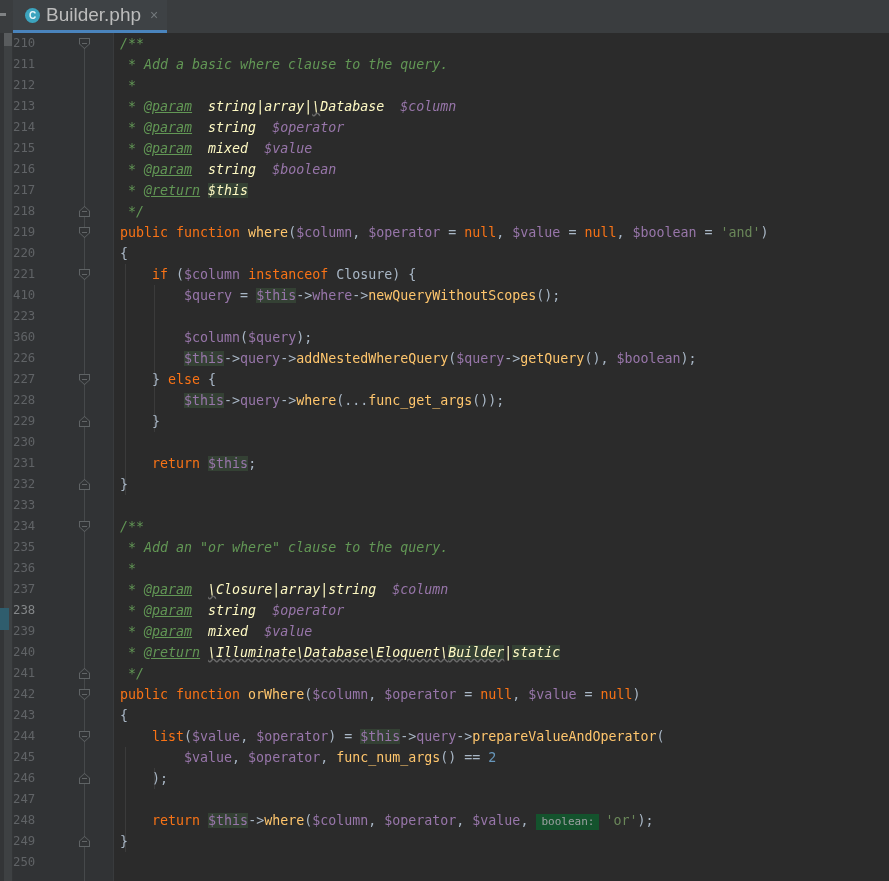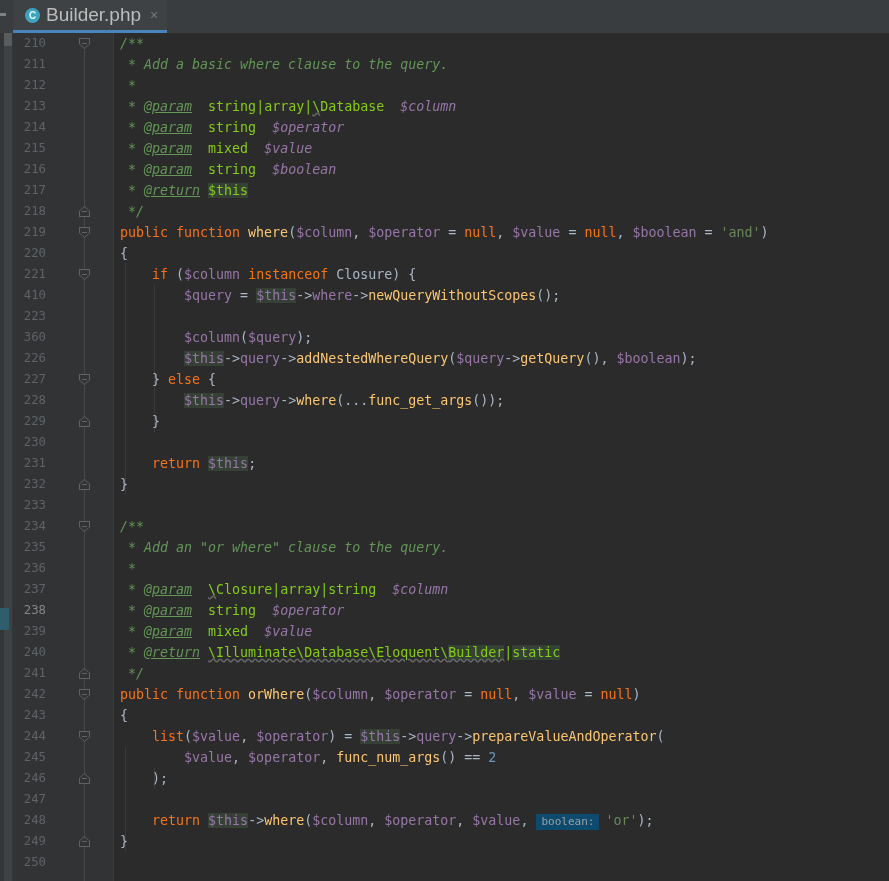--- a/index.html
+++ b/index.html
@@ -17,43 +17,43 @@
   .left-thumb{position:absolute;left:4px;top:0;width:8px;height:13px;background:#595c5e;}
   .left-mark{position:absolute;left:0;top:575px;width:9px;height:22px;background:#2f5d6d;}
   
   .editor{position:absolute;left:13px;top:33px;right:0;bottom:0;overflow:hidden;}
   .gutter-bg{position:absolute;left:0;top:0;width:100px;height:100%;background:#313335;}
   .gutter-sep{position:absolute;left:100px;top:0;width:1px;height:100%;background:#393b3d;}
   .fold-line{position:absolute;left:71px;top:9px;bottom:0;width:1px;background:#46494b;}
   .guide{position:absolute;width:1px;background:#3b3b3b;}
   .lines{position:absolute;left:0;top:0;right:0;}
   .line{position:relative;height:21px;}
-  .ln{position:absolute;left:0;top:0;width:33px;text-align:right;font-size:12.3px;line-height:21px;color:#606366;}
+  .ln{position:absolute;left:0;top:0;width:33px;font-size:12.3px;line-height:21px;color:#606366;}
   .ln.active{color:#848789;}
   .code{position:absolute;left:107px;top:0;white-space:pre;font-size:13.3px;line-height:21px;color:#a9b7c6;}
   .fold{position:absolute;left:66px;top:5px;width:11px;height:11px;}
   .fold .po{position:absolute;left:0;top:0;right:0;bottom:0;background:#5f6365;}
   .fold .pi{position:absolute;left:1px;top:1px;right:1px;bottom:1px;background:#313335;}
   .fold.start .po,.fold.start .pi{clip-path:polygon(0 0,100% 0,100% 55%,50% 100%,0 55%);}
   .fold.end .po,.fold.end .pi{clip-path:polygon(50% 0,100% 45%,100% 100%,0 100%,0 45%);}
   .fold .pd{position:absolute;left:3px;right:3px;top:5px;height:1px;background:#626567;}
   
   .t-c{color:#629755;font-style:italic;}
   .t-ct{color:#629755;font-style:italic;text-decoration:underline;}
-  .t-cy{color:#84cc16;}
+  .t-cy{color:#fef9c3;font-style:italic;}
   .t-cv{color:#9876aa;font-style:italic;}
   .t-k{color:#f97316;}
   .t-f{color:#ffc66d;}
   .t-v{color:#9876aa;}
   .t-p{color:#a9b7c6;}
   .t-s{color:#6a8759;}
   .t-n{color:#6897bb;}
   .t-hl{background:#344134;}
   .t-wavy{text-decoration:underline;text-decoration-style:wavy;text-decoration-color:#6a6a6a;}
-  .t-hint{background:#0c4a6e;color:#9da0a2;border-radius:0;padding:1px 5px 2px 5px;font-size:11px;margin-right:6px;font-style:normal;}
+  .t-hint{background:#14532d;color:#9da0a2;border-radius:0;padding:1px 5px 2px 5px;font-size:11px;margin-right:6px;font-style:normal;}
 </style>
 </head>
 <body>
 
 <div class="page">
   <div class="tabbar">
     <div class="win-dash"></div>
     <div class="tab">
       <span class="file-icon">
           <span>C</span>

